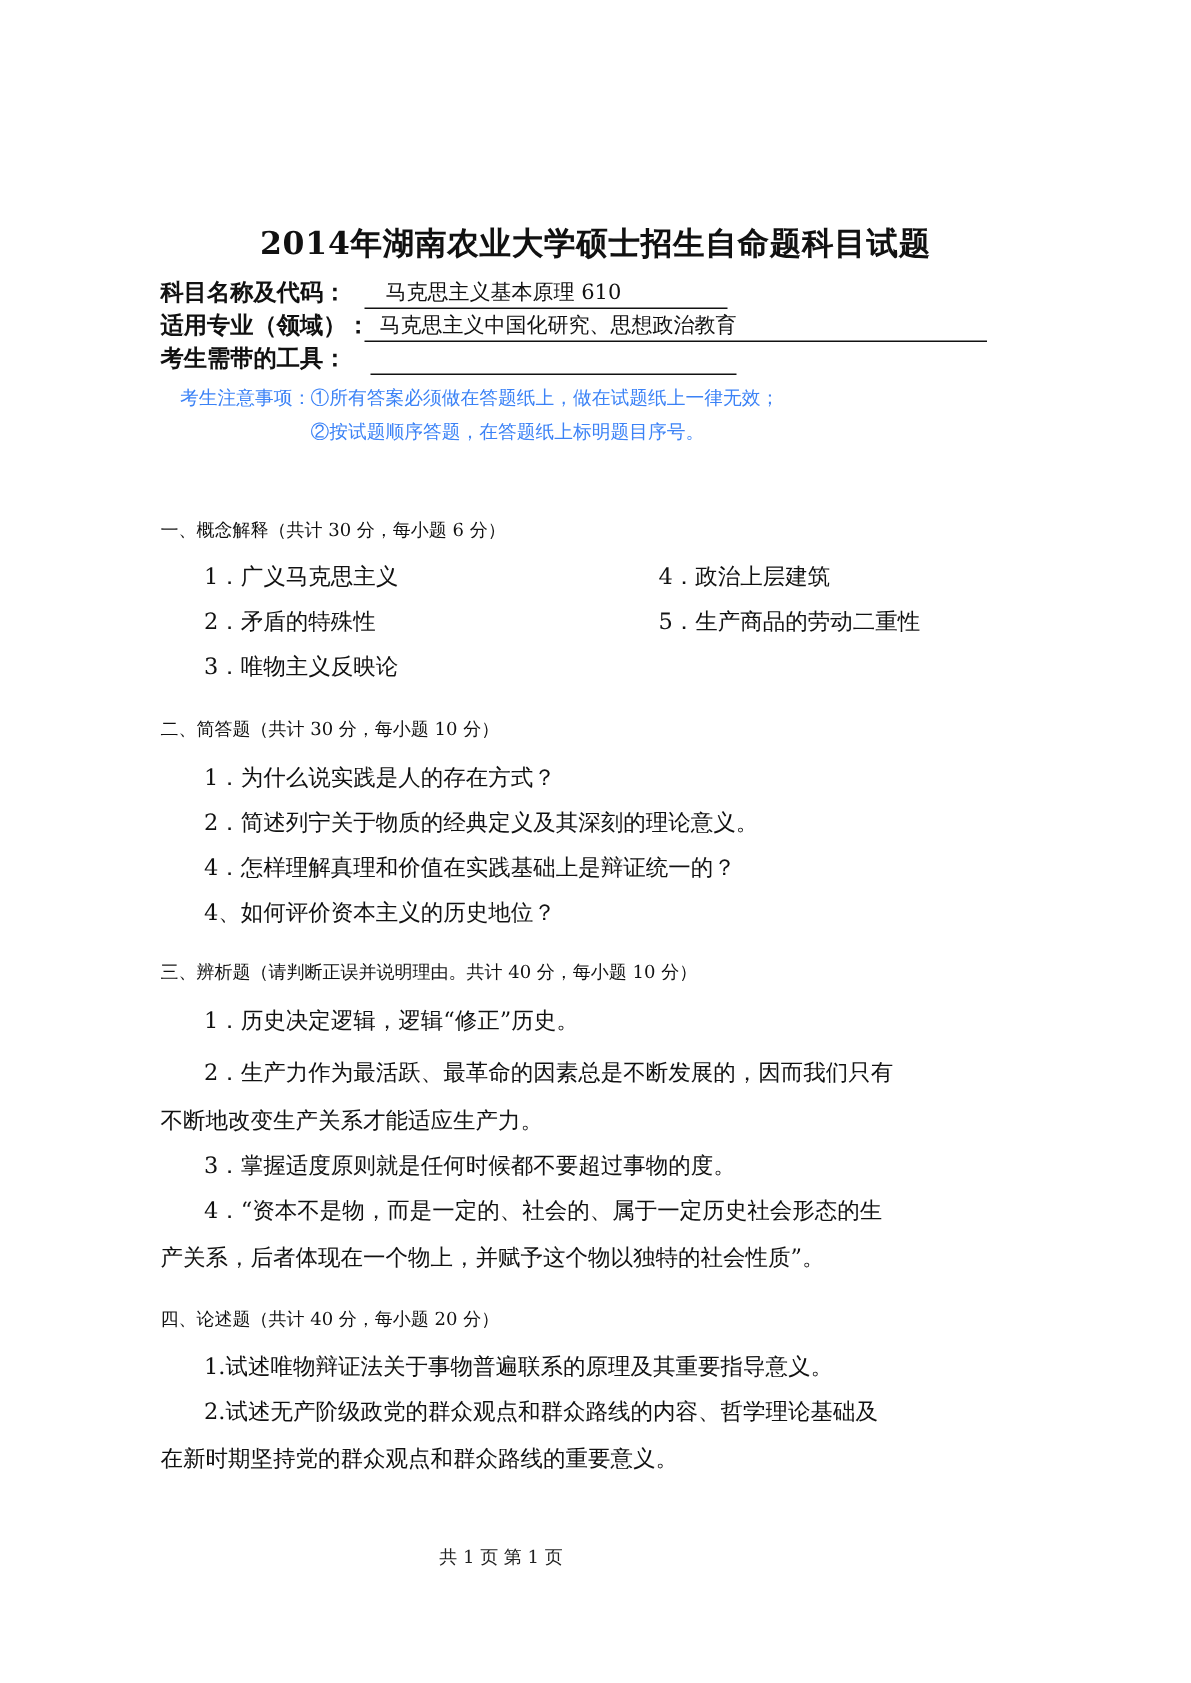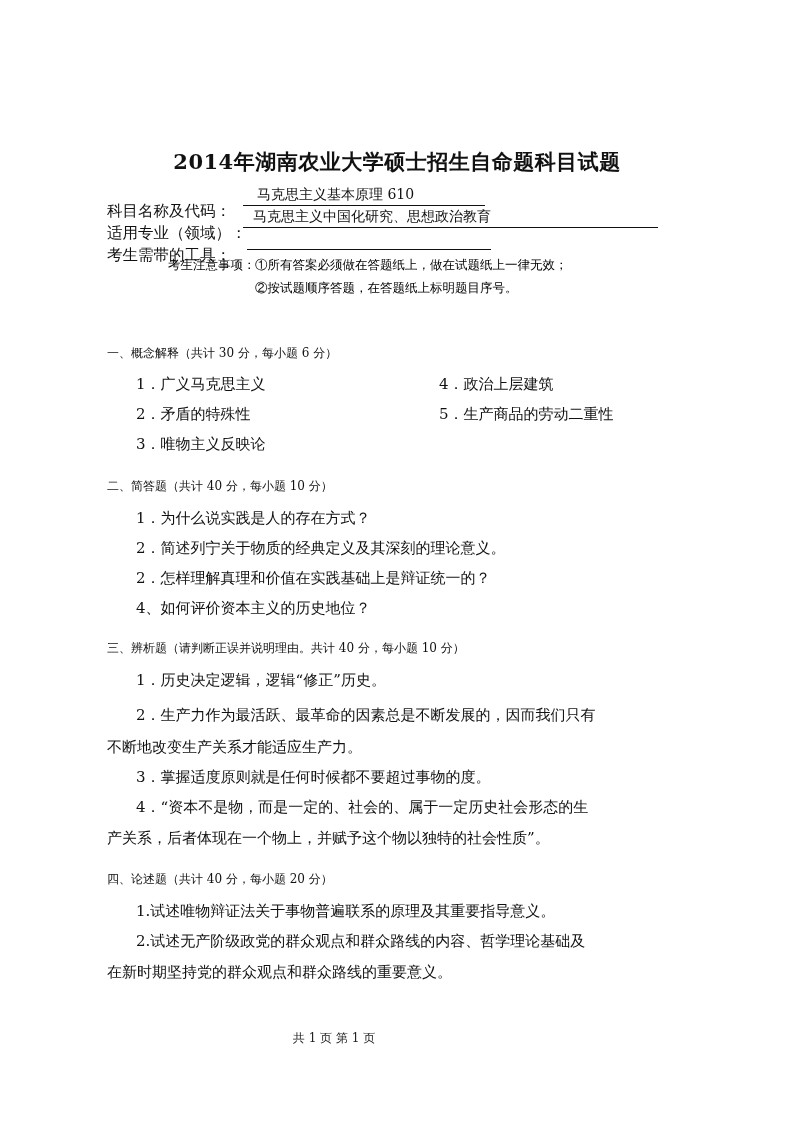--- a/index.html
+++ b/index.html
@@ -1,26 +1,26 @@
 <!DOCTYPE html>
 <html><head>
 <meta charset="utf-8">
 <style>
   html, body { margin:0; padding:0; background:#ffffff; }
   body { width:794px; height:1122px; position:relative; overflow:hidden;
          font-family:"DejaVu Serif","Liberation Serif",serif; color:#111; }
   .title { position:absolute; top:118px; left:0; width:794px; text-align:center;
            font-size:21px; font-weight:bold; letter-spacing:0.5px;margin-top:30px; }
-  .meta-row { position:absolute; left:107px; font-size:15.5px; font-weight:normal;
-              font-family:"DejaVu Sans","Liberation Sans",sans-serif; white-space:nowrap;margin-top:16px; }
+  .meta-row { position:absolute; left:107px; font-size:15.5px; font-weight:bold;
+              font-family:"DejaVu Sans","Liberation Sans",sans-serif; white-space:nowrap; }
   .meta-val { position:absolute; font-size:14px; font-weight:normal;
               font-family:"DejaVu Serif","Liberation Serif",serif; white-space:nowrap;
               border-bottom:1.5px solid #111; padding-left:14px; height:19px; }
-  .note { position:absolute; font-size:12.5px; color:#000000; white-space:nowrap;
-          font-family:Liberation Sans, sans-serif;margin-left:48px; }
+  .note { position:absolute; font-size:12.5px; color:#3b82f6; white-space:nowrap;
+          font-family:Liberation Sans, sans-serif; }
   .sec { position:absolute; left:107px; font-size:12px; white-space:nowrap; }
   .item { position:absolute; font-size:15px; white-space:nowrap;text-align:right; }
   .footer { position:absolute; top:1030px; left:0; width:668px; text-align:center;
             font-size:12px; color:#222; }
 </style>
 </head>
 <body>
 
 <div class="title">2014年湖南农业大学硕士招生自命题科目试题</div>
 
@@ -37,24 +37,24 @@
 <div class="note" style="top:257px; left:207px;">①所有答案必须做在答题纸上，做在试题纸上一律无效；</div>
 <div class="note" style="top:280px; left:207px;">②按试题顺序答题，在答题纸上标明题目序号。</div>
 
 <div class="sec" style="top:345px;">一、概念解释（共计 30 分，每小题 6 分）</div>
 <div class="item" style="top:375px; left:136px;">1．广义马克思主义</div>
 <div class="item" style="top:405px; left:136px;">2．矛盾的特殊性</div>
 <div class="item" style="top:435px; left:136px;">3．唯物主义反映论</div>
 <div class="item" style="top:375px; left:439px;">4．政治上层建筑</div>
 <div class="item" style="top:405px; left:439px;">5．生产商品的劳动二重性</div>
 
-<div class="sec" style="top:478px;">二、简答题（共计 40 分，每小题 10 分）</div>
+<div class="sec" style="top:478px;">二、简答题（共计 30 分，每小题 10 分）</div>
 <div class="item" style="top:509px; left:136px;">1．为什么说实践是人的存在方式？</div>
 <div class="item" style="top:539px; left:136px;">2．简述列宁关于物质的经典定义及其深刻的理论意义。</div>
-<div class="item" style="top:569px; left:136px;">2．怎样理解真理和价值在实践基础上是辩证统一的？</div>
+<div class="item" style="top:569px; left:136px;">4．怎样理解真理和价值在实践基础上是辩证统一的？</div>
 <div class="item" style="top:599px; left:136px;">4、如何评价资本主义的历史地位？</div>
 
 <div class="sec" style="top:640px;">三、辨析题（请判断正误并说明理由。共计 40 分，每小题 10 分）</div>
 <div class="item" style="top:671px; left:136px;">1．历史决定逻辑，逻辑“修正”历史。</div>
 <div class="item" style="top:706px; left:136px;">2．生产力作为最活跃、最革命的因素总是不断发展的，因而我们只有</div>
 <div class="item" style="top:738px; left:107px;">不断地改变生产关系才能适应生产力。</div>
 <div class="item" style="top:768px; left:136px;">3．掌握适度原则就是任何时候都不要超过事物的度。</div>
 <div class="item" style="top:798px; left:136px;">4．“资本不是物，而是一定的、社会的、属于一定历史社会形态的生</div>
 <div class="item" style="top:829px; left:107px;">产关系，后者体现在一个物上，并赋予这个物以独特的社会性质”。</div>
 

